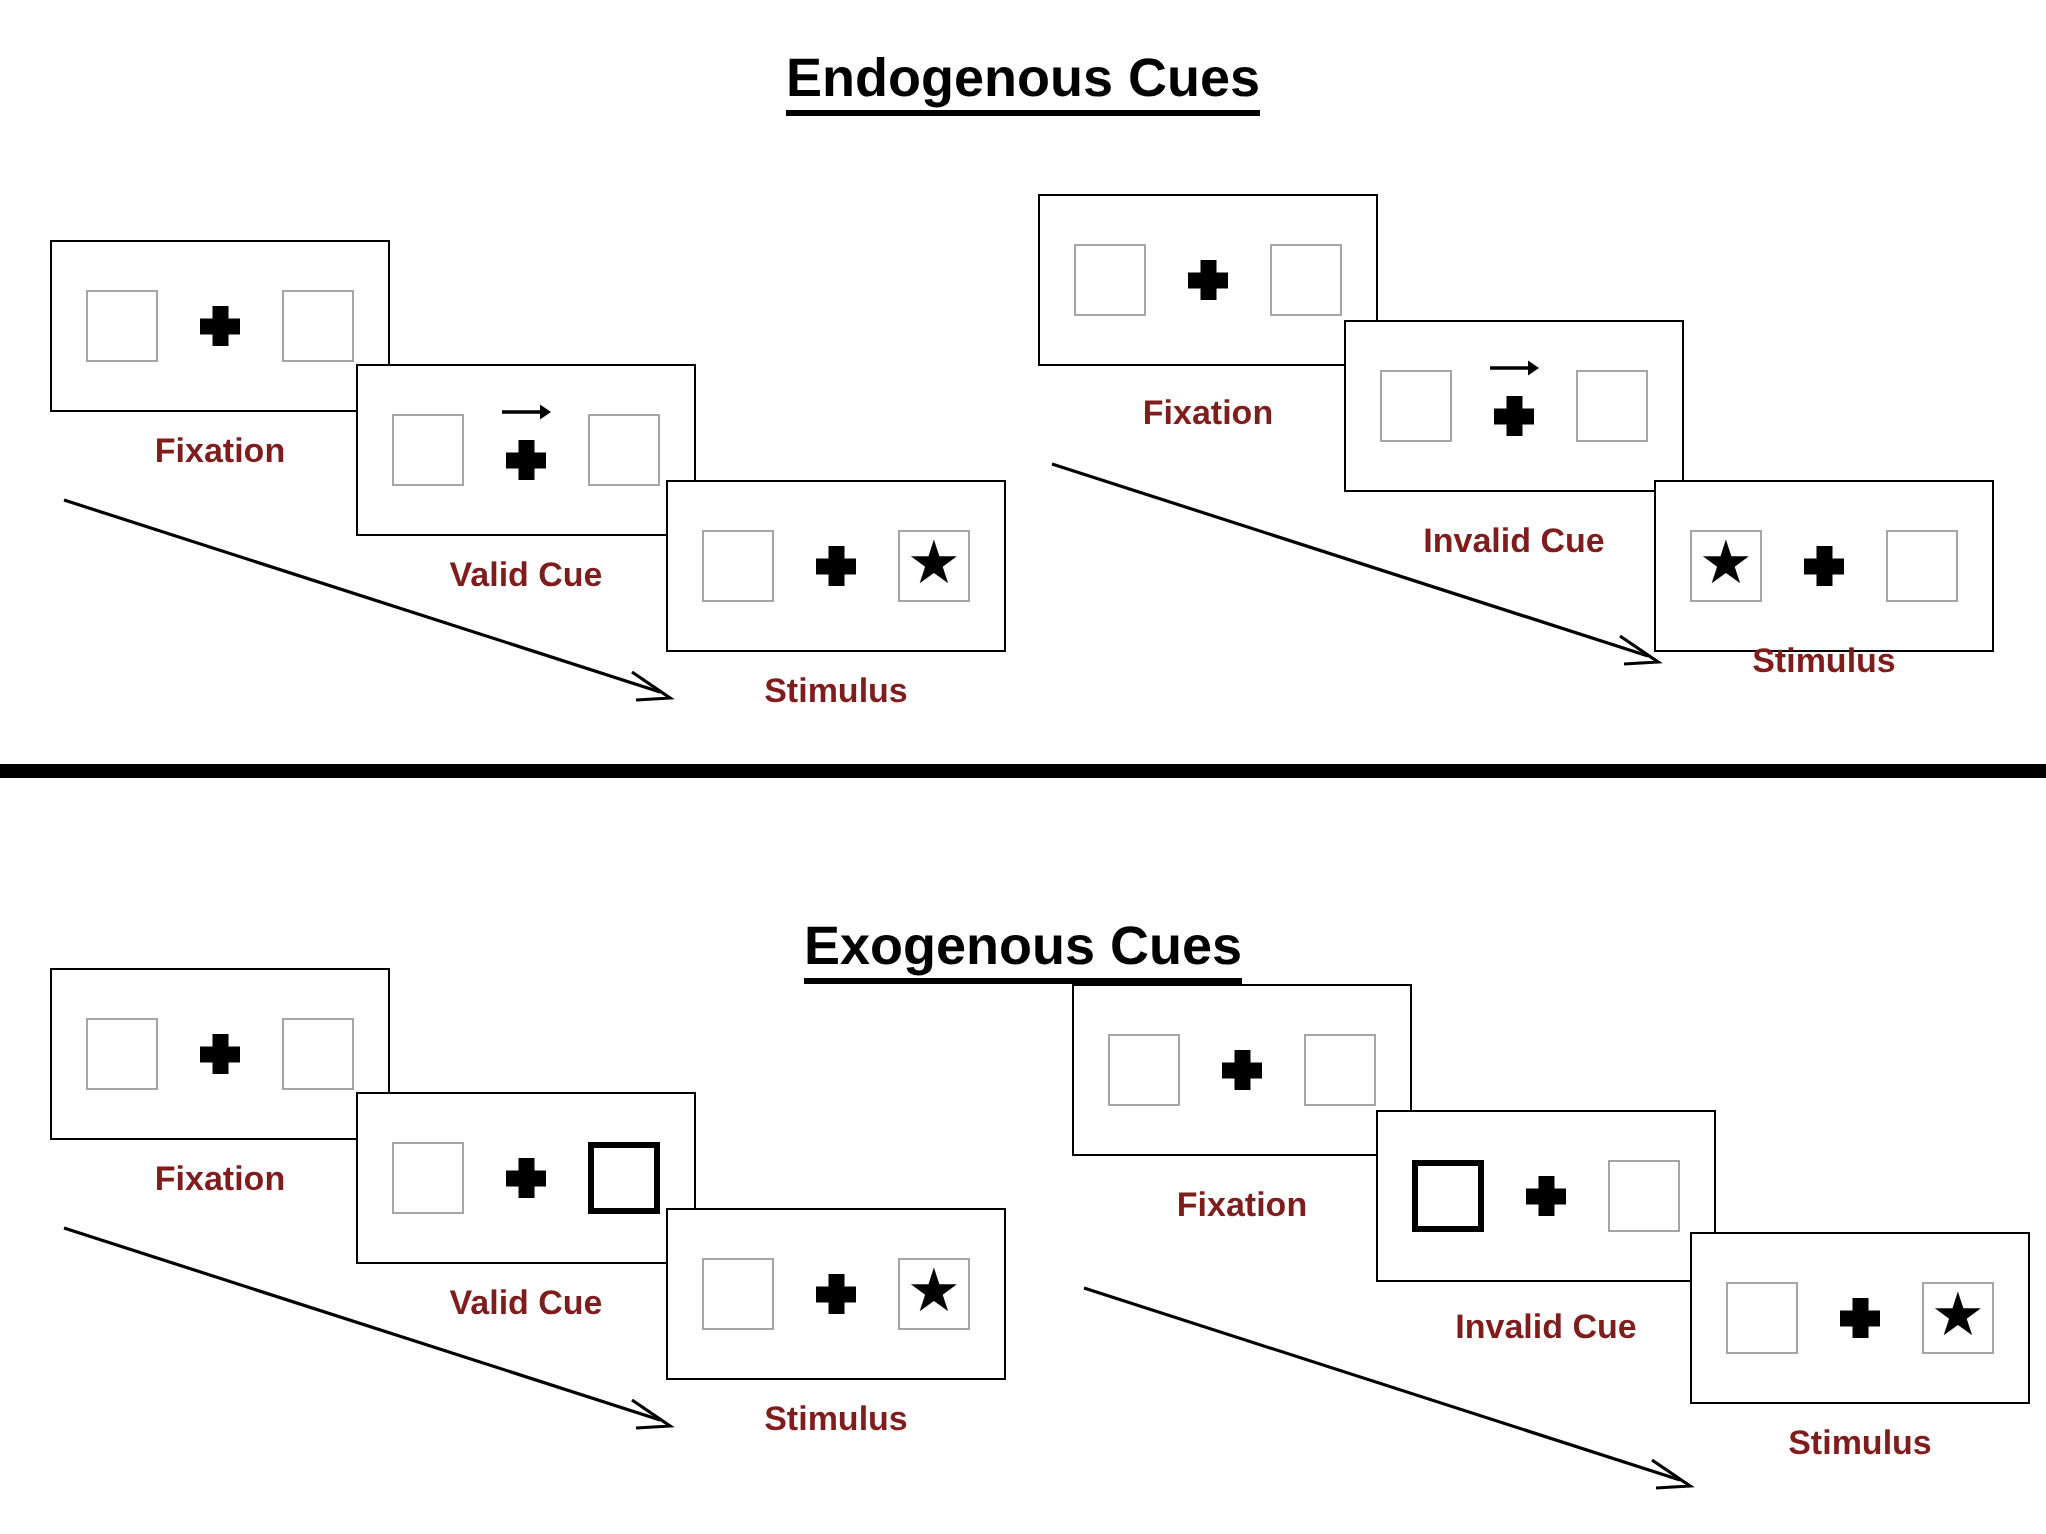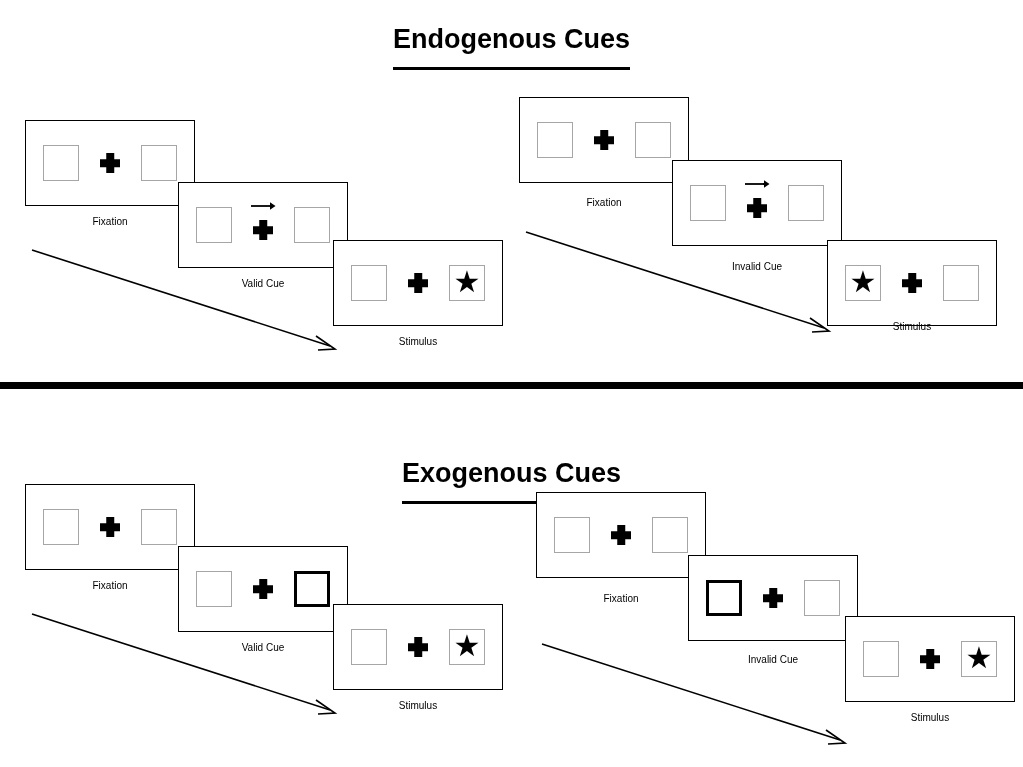--- a/index.html
+++ b/index.html
@@ -28,21 +28,21 @@
     left: 0;
     width: 1023px;
     text-align: center;
     font-size: 27px;
     font-weight: bold;
     color: #000000;
     letter-spacing: 0px;
   }
   .section-title span {
     border-bottom: 3px solid #000;
-    padding-bottom: 13px;
+    padding-bottom: 1px;
   }
   #title-endogenous { top: 24px; }
   #title-exogenous  { top: 418px; margin-top: 40px; }
 
   .divider {
     position: absolute;
     left: 0;
     top: 382px;
     width: 1023px;
     height: 7px;
@@ -124,23 +124,23 @@
     left: 50%;
     transform: translateX(-50%);
     width: 26px;
     height: 10px;
   }
   .arrow-cue svg { display: block; }
 
   
   .caption {
     position: absolute;
-    font-size: 10px;
-    font-weight: normal;
-    color: #000000;
+    font-size: 17px;
+    font-weight: bold;
+    color: #7f1d1d;
     white-space: nowrap;
   }
 
   
   .flow-arrow {
     position: absolute;
     pointer-events: none;
   }
   .flow-arrow svg { display: block; overflow: visible; }
 </style>

